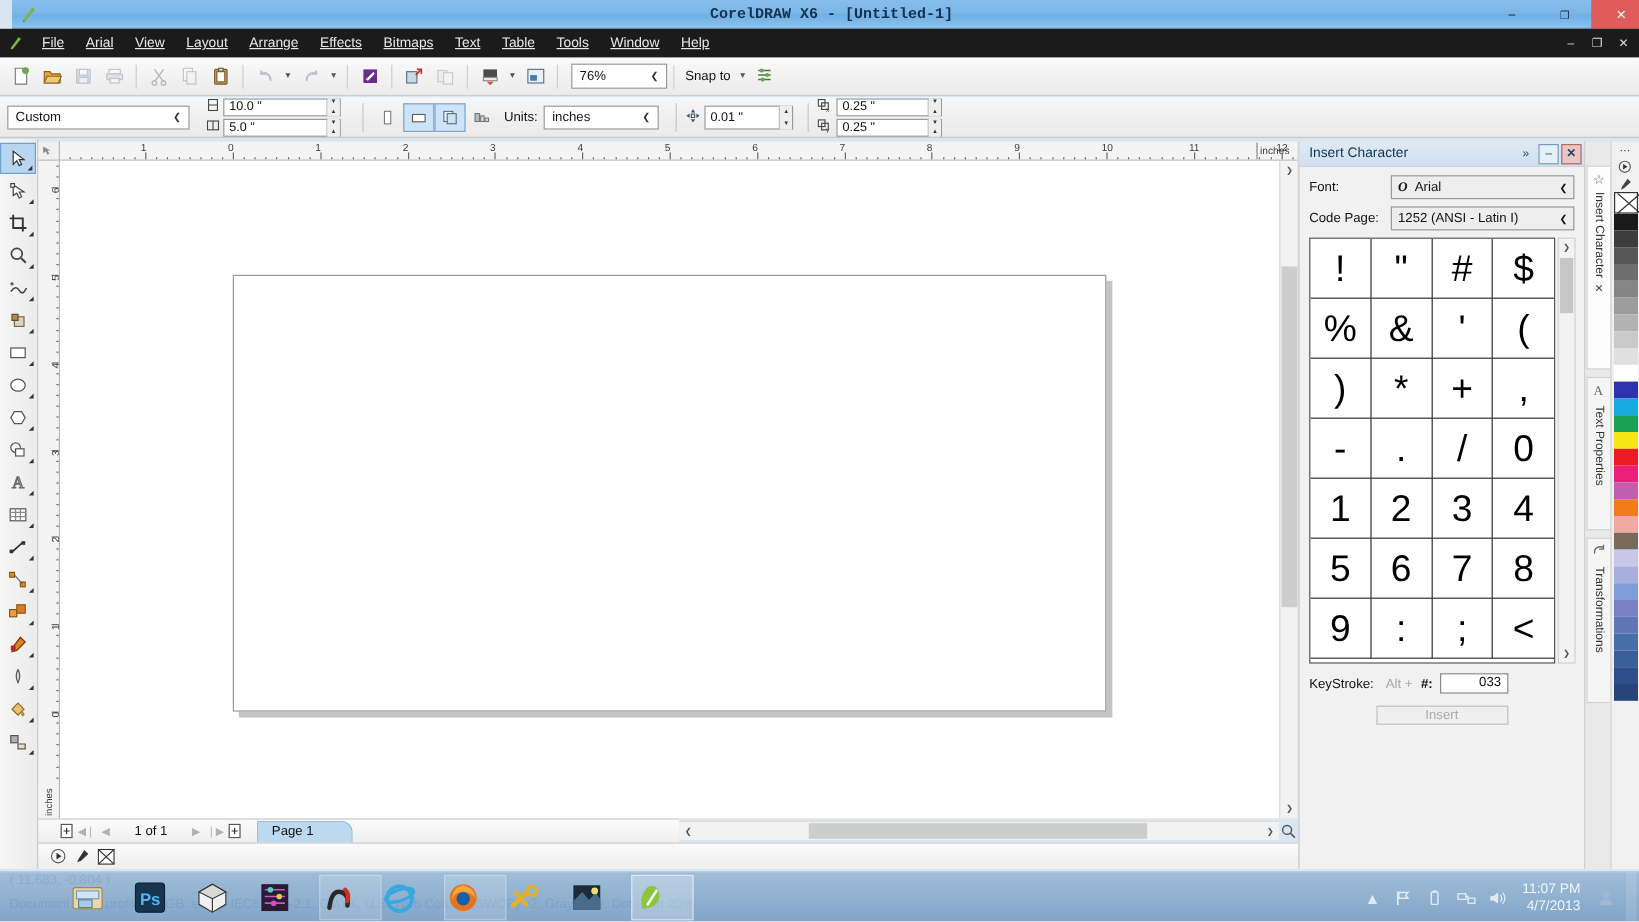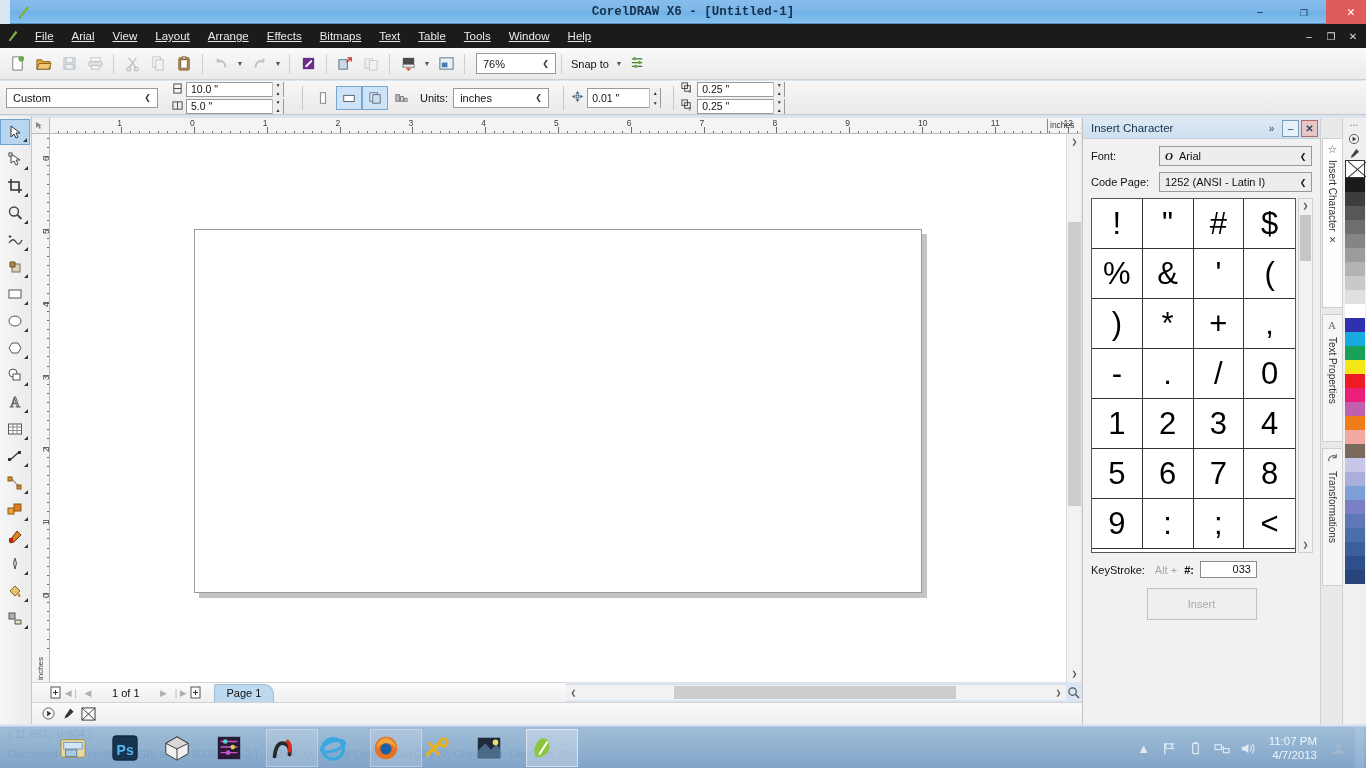--- a/index.html
+++ b/index.html
@@ -174,21 +174,21 @@
     position:absolute; left:32px; top:682px; width:534px; height:20px;
     background:linear-gradient(to bottom,#fbfbfb,#efefef);
     border-top:1px solid #d3d3d3;
     display:flex; align-items:center; padding-left:16px;
   }
   .pagenav .pnbtn { width:16px; height:18px; display:flex; align-items:center; justify-content:center;
                     font-size:9px; color:#333; }
   .pagenav .pnbtn.dis { color:#b0b0b0; }
   .pagenav .pnlabel { font-size:11px; color:#111; margin:0 16px; }
   .pagetab {
-    margin-left:10px; height:18px; padding:0 12px 0 12px;
+    margin-left:10px; height:18px; padding:0 32px 0 12px;
     background:#bcd9f0; border:1px solid #9cbcd8; border-bottom:none;
     display:flex; align-items:center; font-size:11px; color:#111;
     border-radius:2px 10px 0 0;
   }
   .vruler-inches {
     position:absolute; left:32px; top:654px; width:18px; height:28px;
     background:#f4f4f4; border-right:1px solid #b9b9b9;
     display:flex; align-items:center; justify-content:center;
   }
   .vruler-inches span { font-size:8px; color:#3b3b3b; transform:rotate(-90deg); white-space:nowrap; }
@@ -271,21 +271,21 @@
   .csize .cl { font-size:11px; color:#111; }
   .csize .cbox {
     margin-left:6px; width:40px; height:22px; border:1px solid #8a8a8a; border-right:none;
     background:#fff; font-size:11px; line-height:20px; padding-left:4px; color:#111;
   }
   .csize .carr { width:17px; height:22px; border:1px solid #8a8a8a; display:flex; flex-direction:column; }
   .csize .carr i { flex:1; display:flex; align-items:center; justify-content:center;
                    font-size:5px; font-style:normal; background:#efefef; color:#333; }
   .csize .cin { margin-left:12px; font-size:11px; color:#111; }
   .insertbtn {
-    width:110px; height:32px; margin:0 auto; border:1px solid #c0c0c0; background:#efefef;
+    width:110px; height:16px; margin:0 auto; border:1px solid #c0c0c0; background:#efefef;
     display:flex; align-items:center; justify-content:center; font-size:11px; color:#aaa;
   }
 
   
   .dtabs {
     position:absolute; left:1320px; top:118px; width:22px; height:606px;
     background:#e9e9e9; border-left:1px solid #cfcfcf;
   }
   .dtab {
     position:absolute; left:1px; width:20px;

